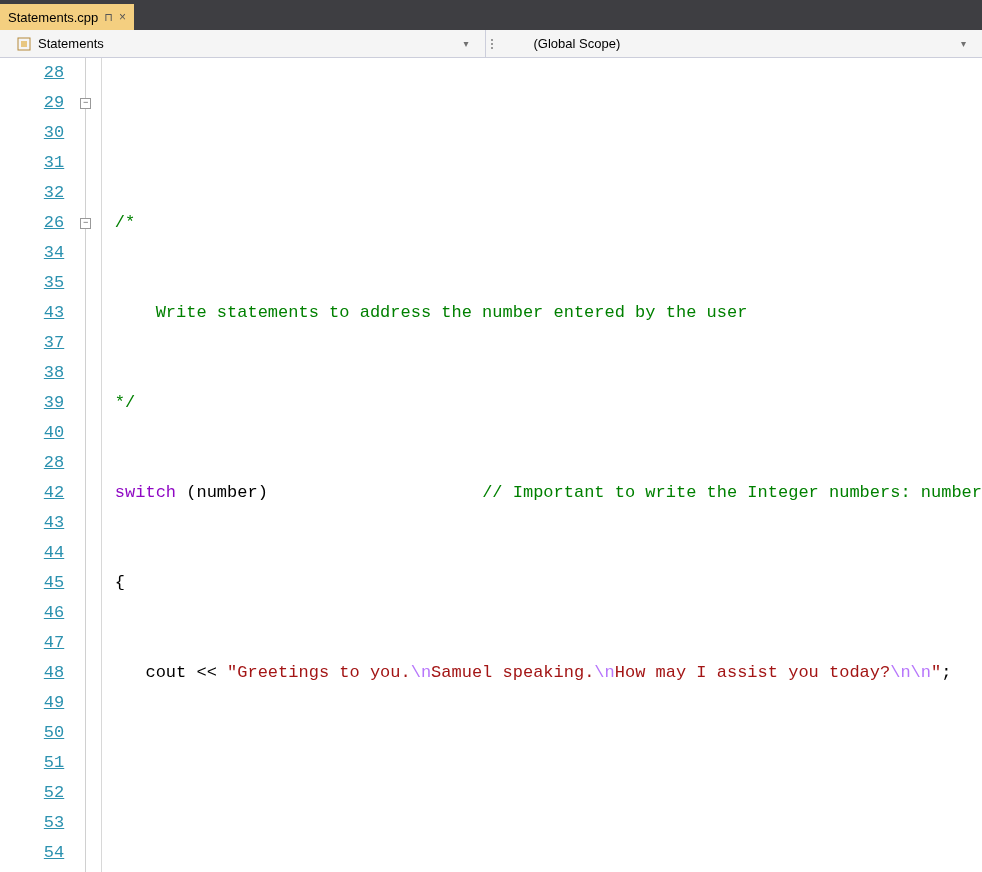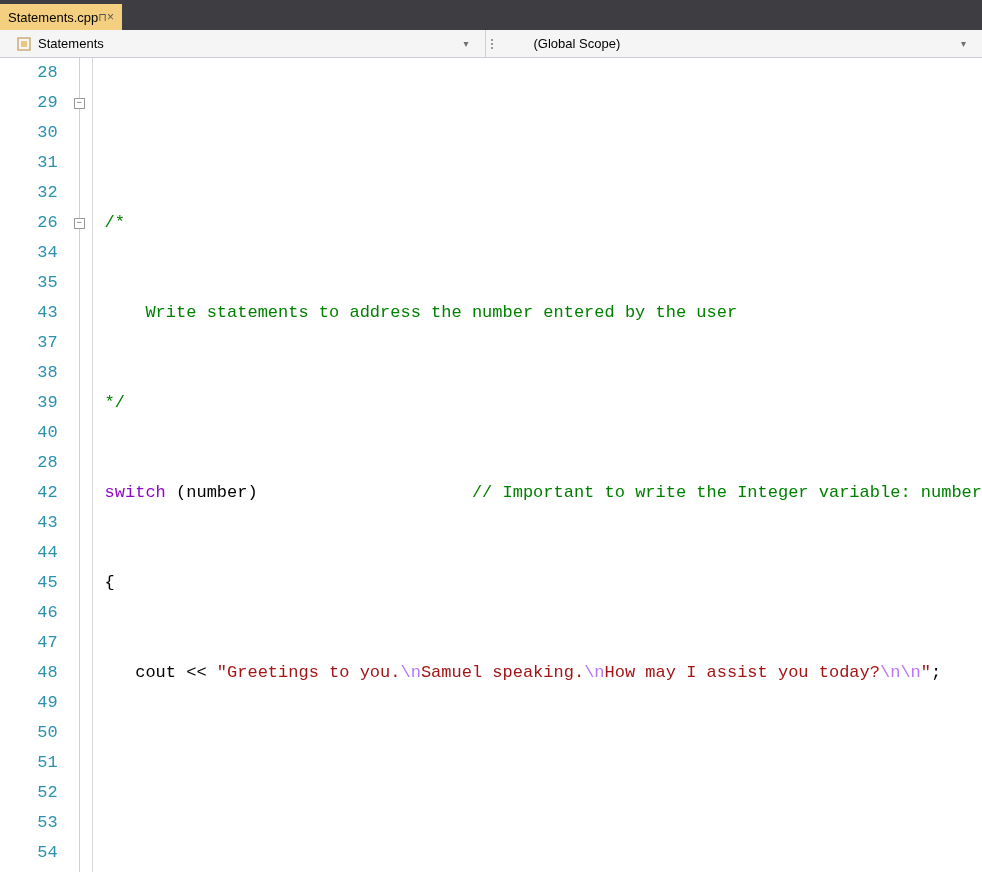--- a/index.html
+++ b/index.html
@@ -18,20 +18,21 @@
       align-items: flex-end;
     }
     .tab {
       background: #f4cf80;
       color: #000;
       font-family: 'Segoe UI', Tahoma, sans-serif;
       font-size: 13px;
       padding: 4px 8px;
       display: flex;
       align-items: center;
+      gap: 6px;
       height: 26px;
     }
     .tab-pin {
       font-size: 11px;
       color: #555;
     }
     .tab-close {
       font-size: 12px;
       color: #555;
       cursor: pointer;
@@ -83,20 +84,21 @@
     }
     .gutter {
       width: 92px;
       background: #fff;
       text-align: right;
       padding-right: 14px;
       color: #2b91af;
       font-size: 17px;
       line-height: 30px;
       user-select: none;
+      text-decoration: underline;
     }
     .gutter div { height: 30px; }
     .fold-col {
       width: 24px;
       position: relative;
       line-height: 30px;
     }
     .fold-line {
       position: absolute;
       left: 7px;
@@ -214,21 +216,21 @@
     <div class="fold-box" style="top:160px">−</div>
   </div>
   <div class="indent-col">
     <div class="indent-line"></div>
   </div>
   <div class="code">
     <div class="ln"></div>
     <div class="ln"><span class="c-comment">/*</span></div>
     <div class="ln">    <span class="c-comment">Write statements to address the number entered by the user</span></div>
     <div class="ln"><span class="c-comment">*/</span></div>
-    <div class="ln"><span class="c-kw2">switch</span><span> (</span><span class="c-ident">number</span><span>)</span><span>                     </span><span class="c-comment">// Important to write the Integer variable: number</span></div>
+    <div class="ln"><span class="c-kw2">switch</span><span> (</span><span class="c-ident">number</span><span>)</span><span>                     </span><span class="c-comment">// Important to write the Integer numbers: number</span></div>
     <div class="ln"><span>{</span></div>
     <div class="ln">   <span class="c-ident">cout</span><span> </span><span>&lt;&lt;</span><span> </span><span class="c-string">"</span><span class="c-string">Greetings to you.</span><span class="c-escape">\n</span><span class="c-string">Samuel speaking.</span><span class="c-escape">\n</span><span class="c-string">How may I assist you today?</span><span class="c-escape">\n</span><span class="c-escape">\n</span><span class="c-string">"</span><span>;</span></div>
     
     
     
     
     
     
     
     

